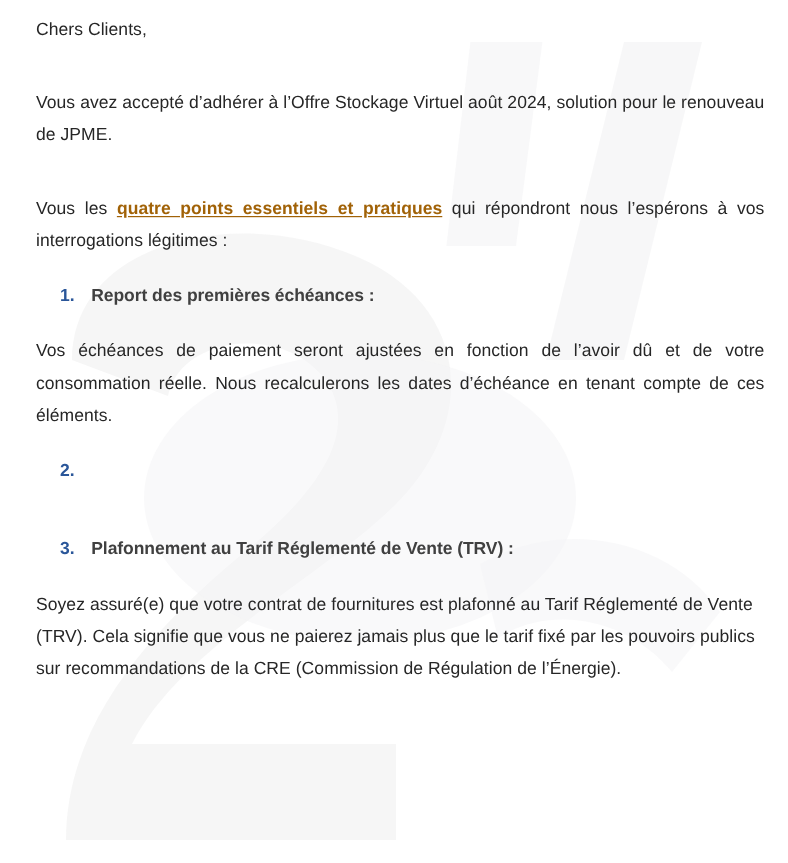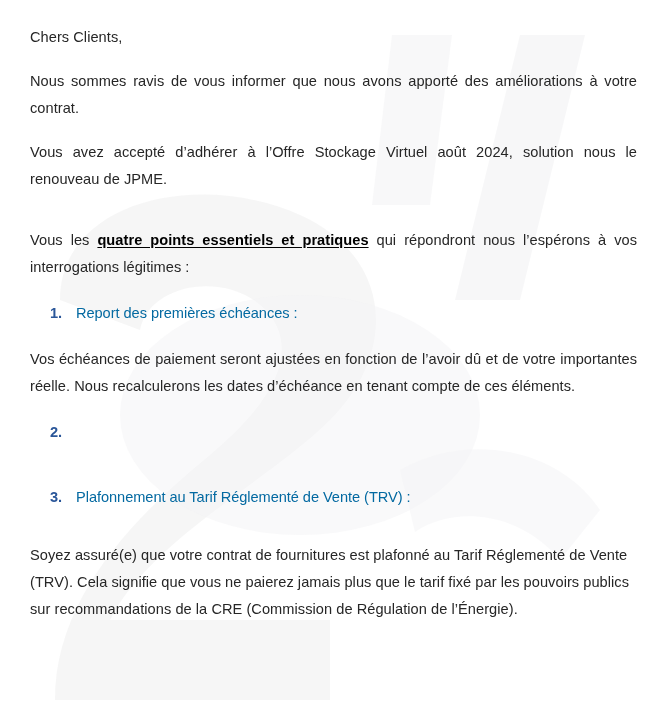--- a/index.html
+++ b/index.html
@@ -46,21 +46,20 @@
     margin: 0 0 0 0;
     font-size: 14.6px;
     line-height: 27px;
     text-align: justify;
     text-justify: inter-word;
     color: #262626;
     letter-spacing: 0.05px;
   }
   p.para.nojust {
     text-align: left;
-    margin-top: 12px;
   }
 
   
   .gap-sm { height: 17px; }
   .gap-md { height: 19px; }
 
   
   .heading-item {
     display: flex;
     align-items: baseline;
@@ -72,28 +71,28 @@
     color: #2a5699;
     letter-spacing: -0.05px;
   }
   .heading-num {
     width: 26px;
     flex: 0 0 26px;
     font-weight: bold;
     color: #2a5699;
   }
   .heading-text {
-    font-weight: normal;
-    color: #0369a1;
+    font-weight: bold;
+    color: #404040;
     text-align: center;
   }
 
   
   .hl {
-    color: #000000;
+    color: #a16207;
     font-weight: bold;
     text-decoration: underline;
     text-underline-offset: 2px;
   }
 </style>
 </head>
 <body>
 
 <div id="watermark-layer">
   <svg viewBox="0 0 657 719" xmlns="http://www.w3.org/2000/svg" aria-hidden="true">
@@ -112,43 +111,42 @@
     </g>
   </svg>
 </div>
 
 <main id="letter-body">
 
   <p class="para nojust">Chers Clients,</p>
 
   <div class="gap-sm"></div>
 
-  <p class="para">Nous sommes ravis de vous informer que nous avons apporté des améliorations à votre contrat.</p>
 
   <div class="gap-sm"></div>
 
-  <p class="para">Vous avez accepté d’adhérer à l’Offre Stockage Virtuel août 2024, solution nous le renouveau de JPME.</p>
+  <p class="para">Vous avez accepté d’adhérer à l’Offre Stockage Virtuel août 2024, solution pour le renouveau de JPME.</p>
 
   <div class="gap-sm"></div>
 
 
   <div class="gap-sm"></div>
 
   <p class="para"><span>Vous les </span><span class="hl">quatre points essentiels et pratiques</span><span> qui répondront nous l’espérons à vos interrogations légitimes :</span></p>
 
   <div class="gap-md"></div>
 
   <div class="heading-item">
     <span class="heading-num">1.</span>
     <span class="heading-text">Report des premières échéances :</span>
   </div>
 
   <div class="gap-md"></div>
 
-  <p class="para">Vos échéances de paiement seront ajustées en fonction de l’avoir dû et de votre importantes réelle. Nous recalculerons les dates d’échéance en tenant compte de ces éléments.</p>
+  <p class="para">Vos échéances de paiement seront ajustées en fonction de l’avoir dû et de votre consommation réelle. Nous recalculerons les dates d’échéance en tenant compte de ces éléments.</p>
 
   <div class="gap-md"></div>
 
   <div class="heading-item">
     <span class="heading-num">2.</span>
   </div>
 
   <div class="gap-md"></div>
 
 

